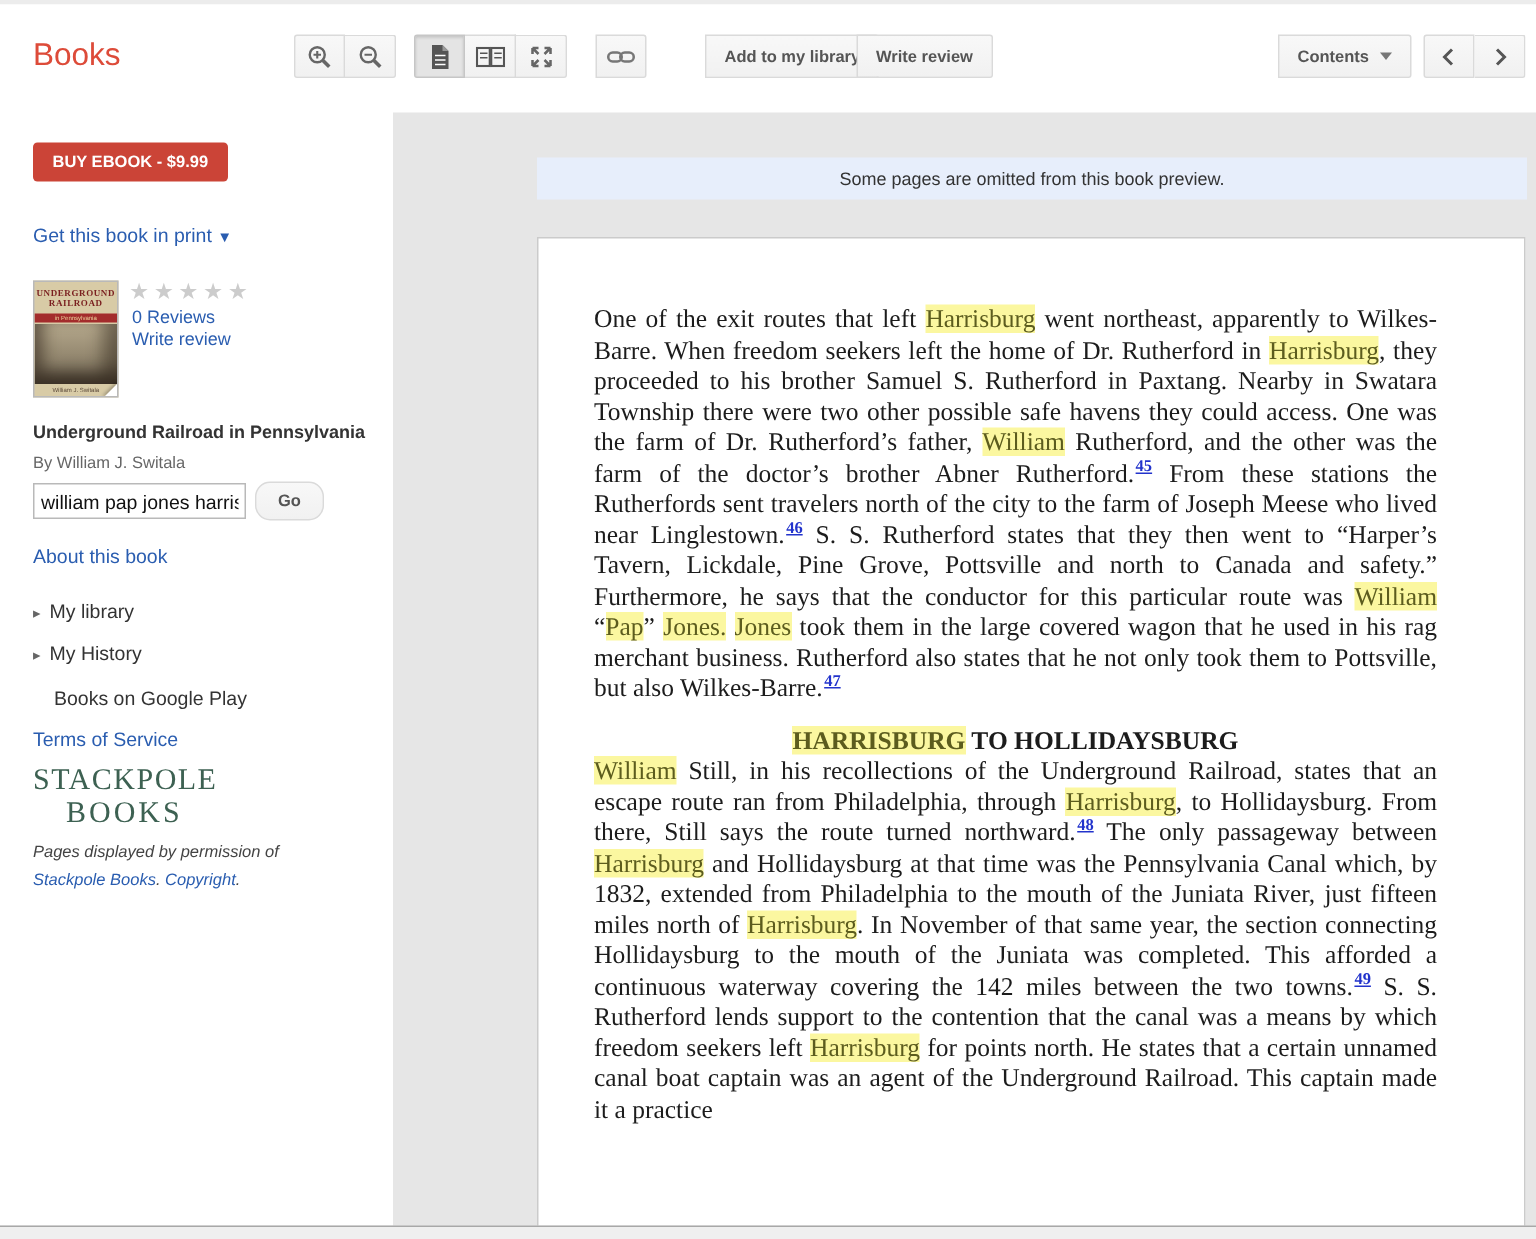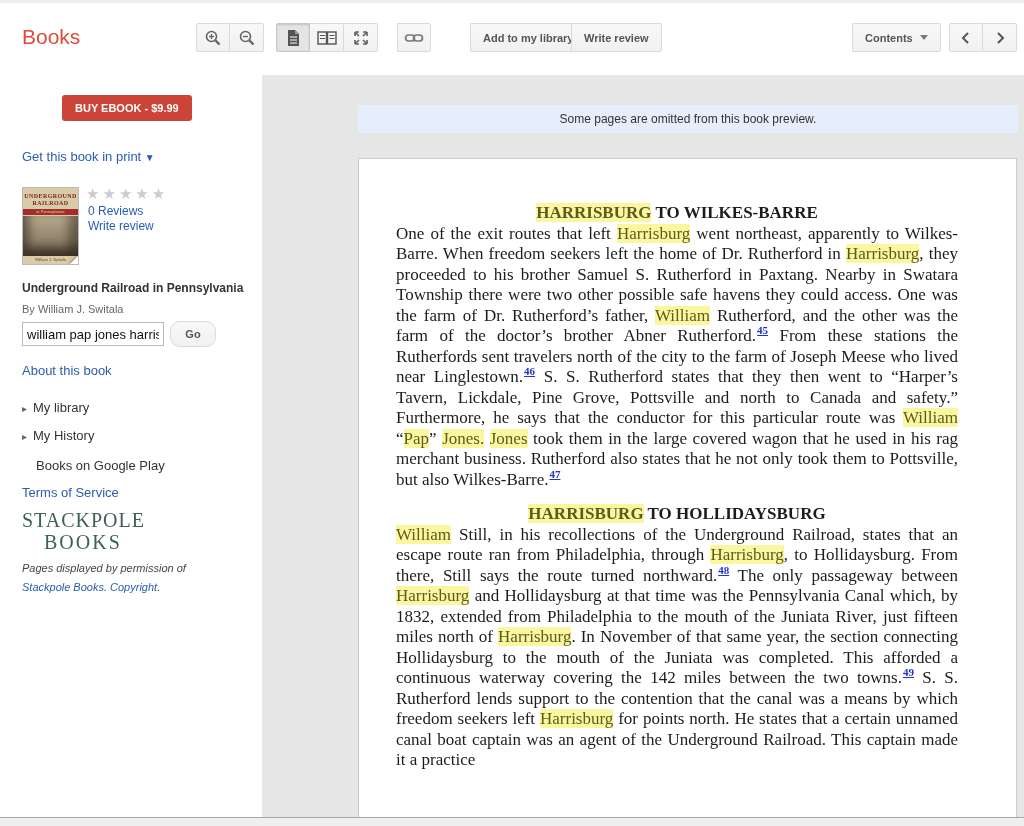--- a/index.html
+++ b/index.html
@@ -27,21 +27,21 @@
   .g-addlib { left:470px; }
   .g-review { left:571px; }
   .g-contents { left:852px; }
   .g-nav    { left:949px; }
   .caret-down { width:0; height:0; border-left:4px solid transparent; border-right:4px solid transparent;
     border-top:5px solid #777; margin-left:7px; }
 
   
   .sidebar { position:absolute; left:0; top:75px; width:262px; height:751px; background:#fff; }
   .buy-btn { position:absolute; left:22px; top:20px; background:#cb4437; color:#fff;
-    font-size:11px; font-weight:bold; padding:7px 13px; border:none; border-radius:3px; cursor:pointer;margin-left:40px; }
+    font-size:11px; font-weight:bold; padding:7px 13px; border:none; border-radius:3px; cursor:pointer; }
   .print-link { position:absolute; left:22px; top:74px; color:#2a5db0; font-size:13px; cursor:pointer; }
   .print-link .arr { font-size:10px; }
   .cover { position:absolute; left:22px; top:112px; width:57px; height:78px;
     border:1px solid #b9b9b9; background:#d8cba6; overflow:hidden; }
   .cover .c-title { font-family:"Liberation Serif", serif; color:#7a1f1f; font-weight:bold;
     font-size:6px; line-height:7px; text-align:center; padding-top:5px; letter-spacing:.4px; }
   .cover .c-band { height:6px; background:#a32c2c; color:#ecd49c; font-size:4px;
     line-height:6px; text-align:center; margin-top:2px; }
   .cover .c-art { height:40px; margin-top:1px;
     background:linear-gradient(#b5a88c, #93876f 55%, #6f6555);
@@ -261,21 +261,20 @@
     <div class="l2">BOOKS</div>
   </div>
 
   <div class="permission"><span>Pages displayed by permission of </span><span class="blink">Stackpole Books</span><span>. </span><span class="blink">Copyright</span><span>.</span></div>
 </div>
 
 <div class="main">
   <div class="notice-bar">Some pages are omitted from this book preview.</div>
   <div class="book-page">
     <div class="page-content">
-        <div class="page-heading"><span class="hl">HARRISBURG</span><span> TO WILKES-BARRE</span></div>
         <div class="page-para"><span>One of the exit routes that left </span><span class="hl">Harrisburg</span><span> went northeast, apparently to Wilkes-Barre. When freedom seekers left the home of Dr. Rutherford in </span><span class="hl">Harrisburg</span><span>, they proceeded to his brother Samuel S. Rutherford in Paxtang. Nearby in Swatara Township there were two other possible safe havens they could access. One was the farm of Dr. Rutherford’s father, </span><span class="hl">William</span><span> Rutherford, and the other was the farm of the doctor’s brother Abner Rutherford.</span><sup class="fn">45</sup><span> From these stations the Rutherfords sent travelers north of the city to the farm of Joseph Meese who lived near Linglestown.</span><sup class="fn">46</sup><span> S. S. Rutherford states that they then went to “Harper’s Tavern, Lickdale, Pine Grove, Pottsville and north to Canada and safety.” Furthermore, he says that the conductor for this particular route was </span><span class="hl">William</span><span> “</span><span class="hl">Pap</span><span>” </span><span class="hl">Jones.</span><span> </span><span class="hl">Jones</span><span> took them in the large covered wagon that he used in his rag merchant business. Rutherford also states that he not only took them to Pottsville, but also Wilkes-Barre.</span><sup class="fn">47</sup></div>
         <div class="page-heading"><span class="hl">HARRISBURG</span><span> TO HOLLIDAYSBURG</span></div>
         <div class="page-para"><span class="hl">William</span><span> Still, in his recollections of the Underground Railroad, states that an escape route ran from Philadelphia, through </span><span class="hl">Harrisburg</span><span>, to Hollidaysburg. From there, Still says the route turned northward.</span><sup class="fn">48</sup><span> The only passageway between </span><span class="hl">Harrisburg</span><span> and Hollidaysburg at that time was the Pennsylvania Canal which, by 1832, extended from Philadelphia to the mouth of the Juniata River, just fifteen miles north of </span><span class="hl">Harrisburg</span><span>. In November of that same year, the section connecting Hollidaysburg to the mouth of the Juniata was completed. This afforded a continuous waterway covering the 142 miles between the two towns.</span><sup class="fn">49</sup><span> S. S. Rutherford lends support to the contention that the canal was a means by which freedom seekers left </span><span class="hl">Harrisburg</span><span> for points north. He states that a certain unnamed canal boat captain was an agent of the Underground Railroad. This captain made it a practice</span></div>
       </div>
   </div>
 </div>
 
 <div class="hscroll"></div>
 
 </body></html>

